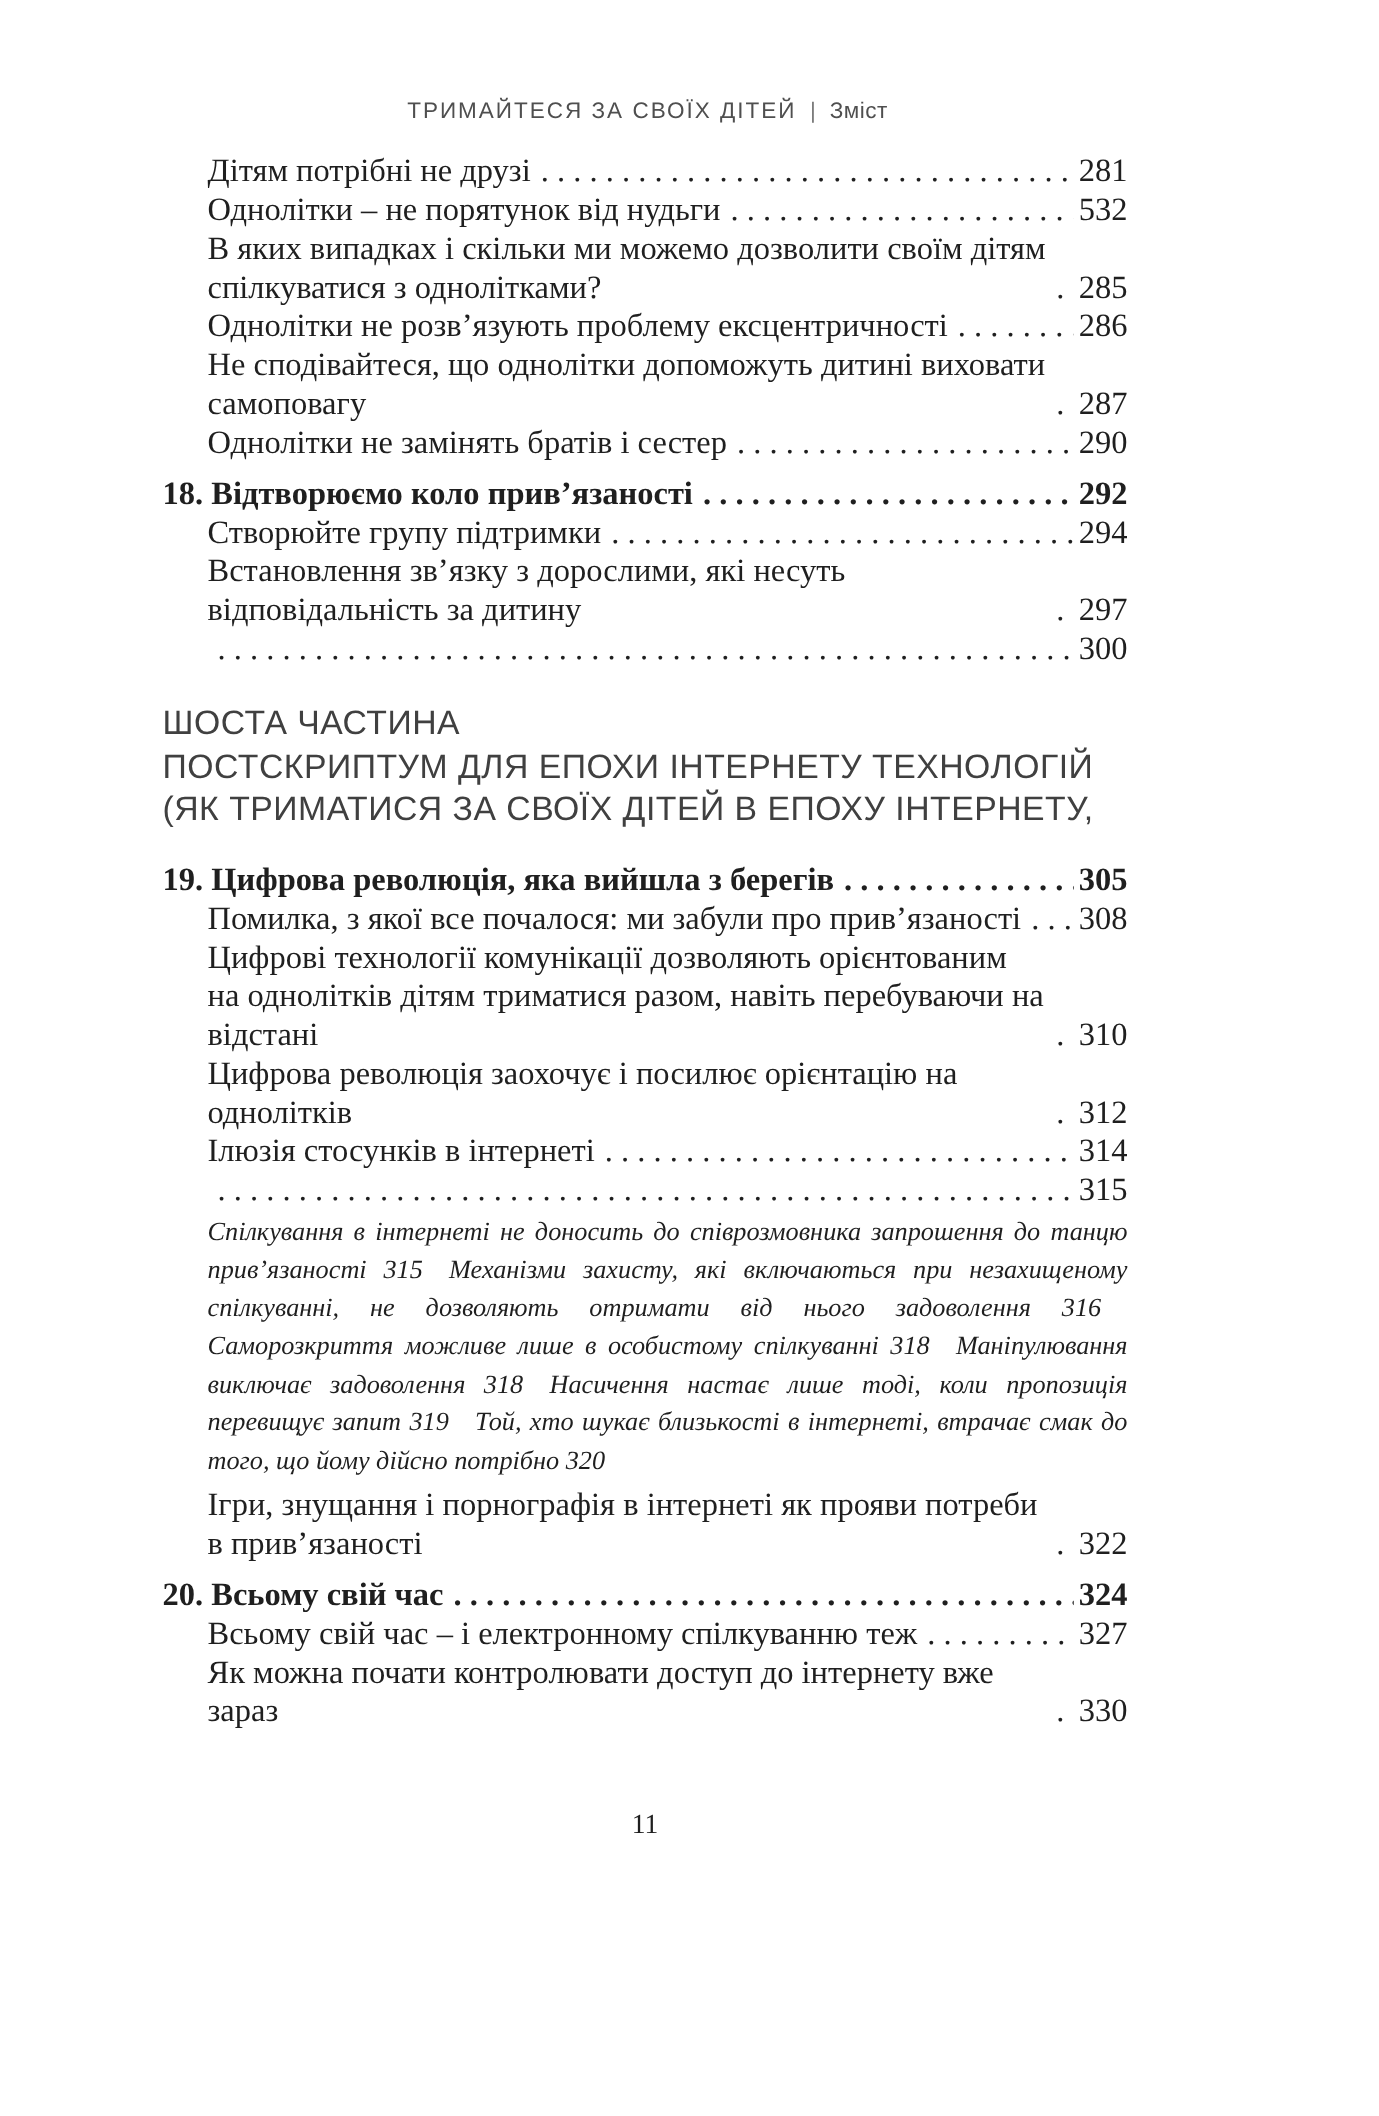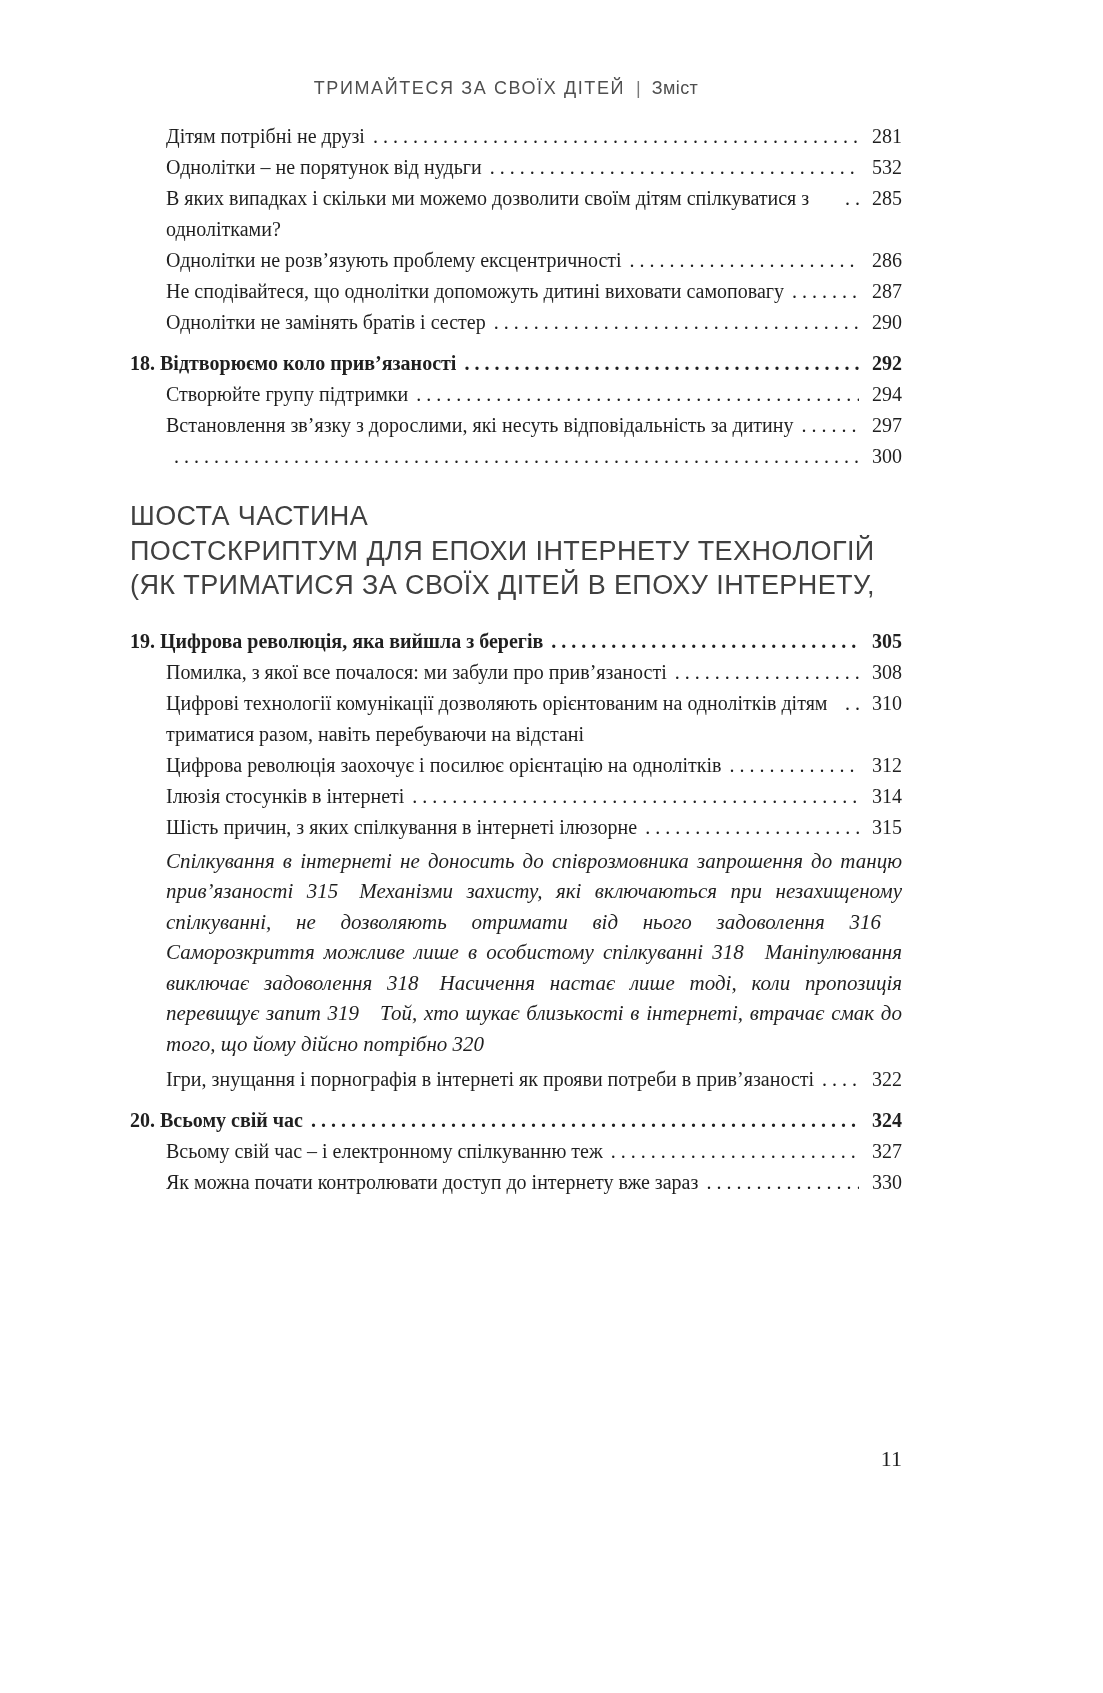--- a/index.html
+++ b/index.html
@@ -17,21 +17,21 @@
     color: var(--ink);
     font-family: "Liberation Serif", serif;
     position: relative;
     overflow: hidden;
   }
 
   
   .running-header {
     position: absolute;
     top: 78px;
-    left: 120px;
+    left: 132px;
     width: 772px;
     text-align: center;
     font-family: "Liberation Sans", sans-serif;
     font-size: 18px;
     color: var(--muted);
     white-space: nowrap;
   }
   .running-header .book-title { letter-spacing: 1.6px; }
   .running-header .sep { margin: 0 11px; color: #7a7a7a; }
   .running-header .section-label { letter-spacing: 0.4px; }
@@ -39,22 +39,22 @@
   
   .toc {
     position: absolute;
     top: 121px;
     left: 130px;
     width: 772px;
   }
 
   .entry {
     display: flex;
-    align-items: flex-start;
-    font-size: 20px;
+    align-items: flex-end;
+    font-size: 26px;
     line-height: 31px;
   }
   .entry.section { padding-left: 36px; }
   .entry.chapter { font-weight: bold; margin-top: 10px; }
 
   .entry-title { flex: 0 1 auto; }
 
   .leader {
     flex: 1 1 14px;
     min-width: 14px;
@@ -89,21 +89,21 @@
     font-size: 21px;
     line-height: 30.5px;
     text-align: justify;
   }
 
   .page-footer {
     position: absolute;
     top: 1446px;
     left: 130px;
     width: 772px;
-    text-align: right;
+    text-align: center;
     font-size: 22px;
     color: var(--ink);
   }
 </style>
 </head>
 <body>
 
 <div class="running-header">
   <span class="book-title">ТРИМАЙТЕСЯ ЗА СВОЇХ ДІТЕЙ</span><span class="sep">|</span><span class="section-label">Зміст</span>
 </div>
@@ -182,21 +182,20 @@
       <span class="entry-title">Цифрова революція заохочує і посилює орієнтацію на однолітків</span>
       <span class="leader"></span>
       <span class="entry-page">312</span>
     </div>
     <div class="entry section">
       <span class="entry-title">Ілюзія стосунків в інтернеті</span>
       <span class="leader"></span>
       <span class="entry-page">314</span>
     </div>
     <div class="entry section">
-      <span class="entry-title">Шість причин, з яких спілкування в інтернеті ілюзорне</span>
       <span class="leader"></span>
       <span class="entry-page">315</span>
     </div>
     <div class="detail-block">Спілкування в інтернеті не доносить до співрозмовника запрошення до танцю прив’язаності 315 Механізми захисту, які включаються при незахищеному спілкуванні, не дозволяють отримати від нього задоволення 316 Саморозкриття можливе лише в особистому спілкуванні 318 Маніпулювання виключає задоволення 318 Насичення настає лише тоді, коли пропозиція перевищує запит 319 Той, хто шукає близькості в інтернеті, втрачає смак до того, що йому дійсно потрібно 320</div>
     <div class="entry section">
       <span class="entry-title">Ігри, знущання і порнографія в інтернеті як прояви потреби в прив’язаності</span>
       <span class="leader"></span>
       <span class="entry-page">322</span>
     </div>
     <div class="entry chapter">

